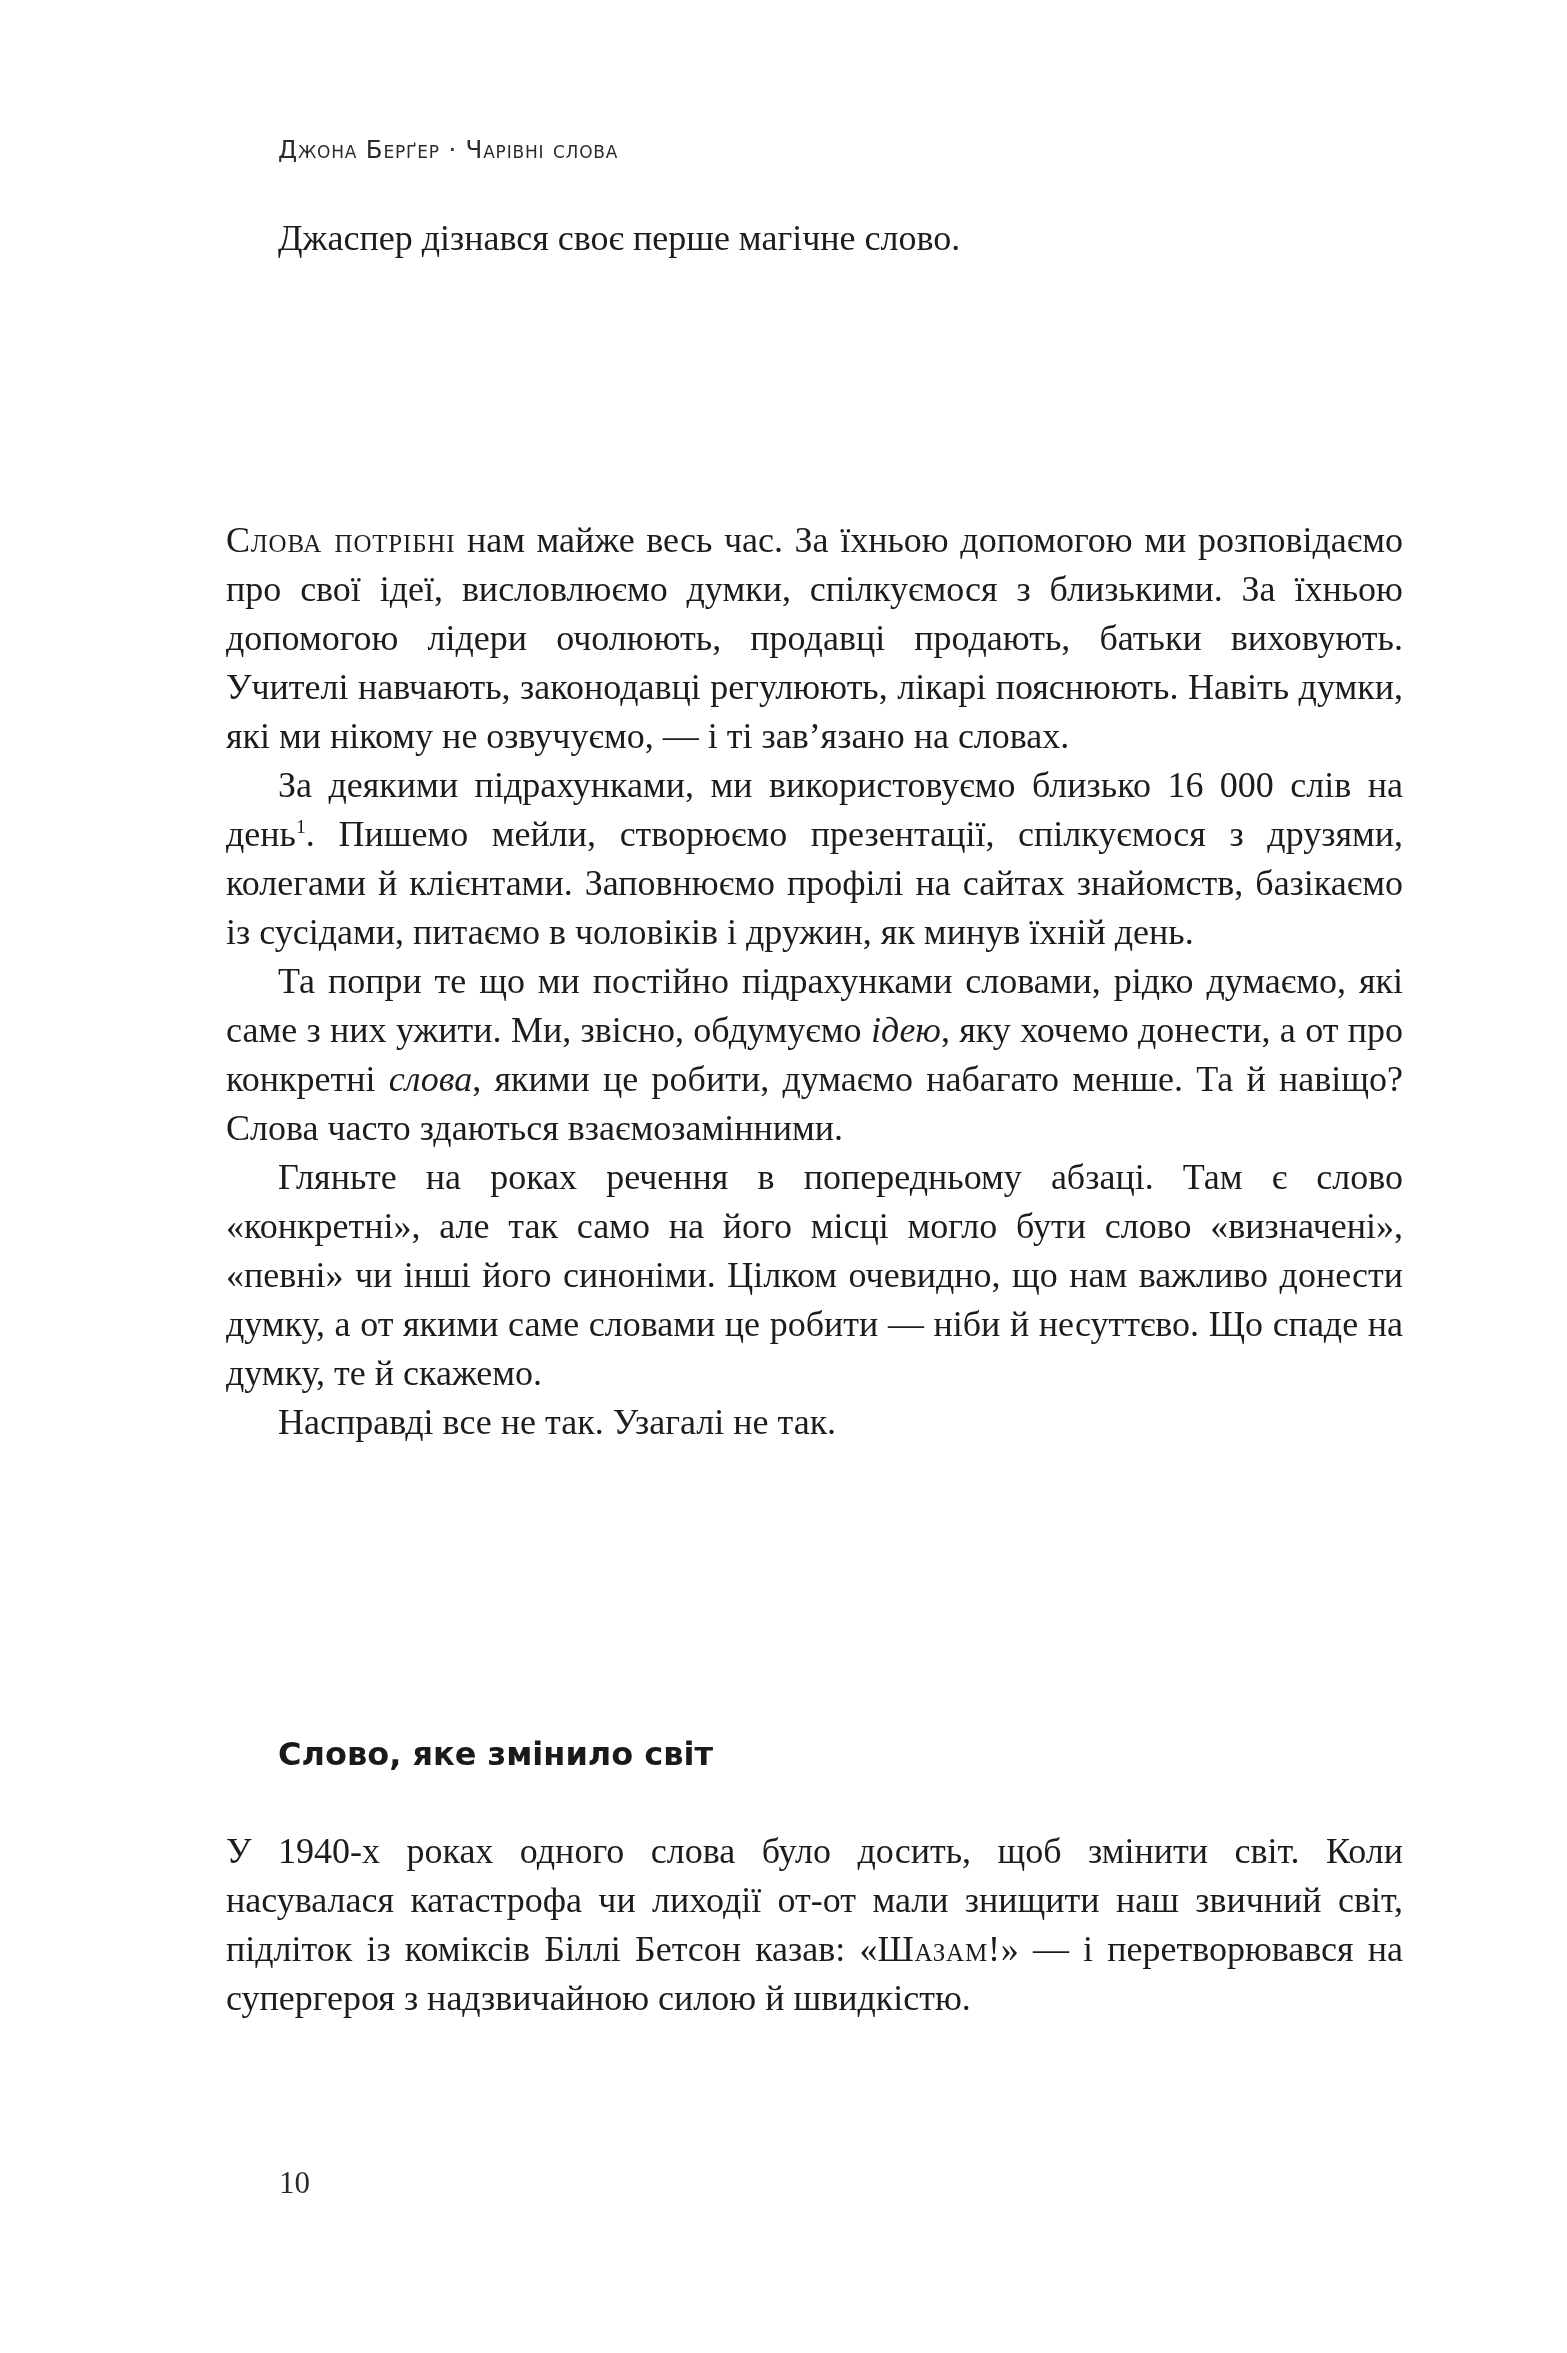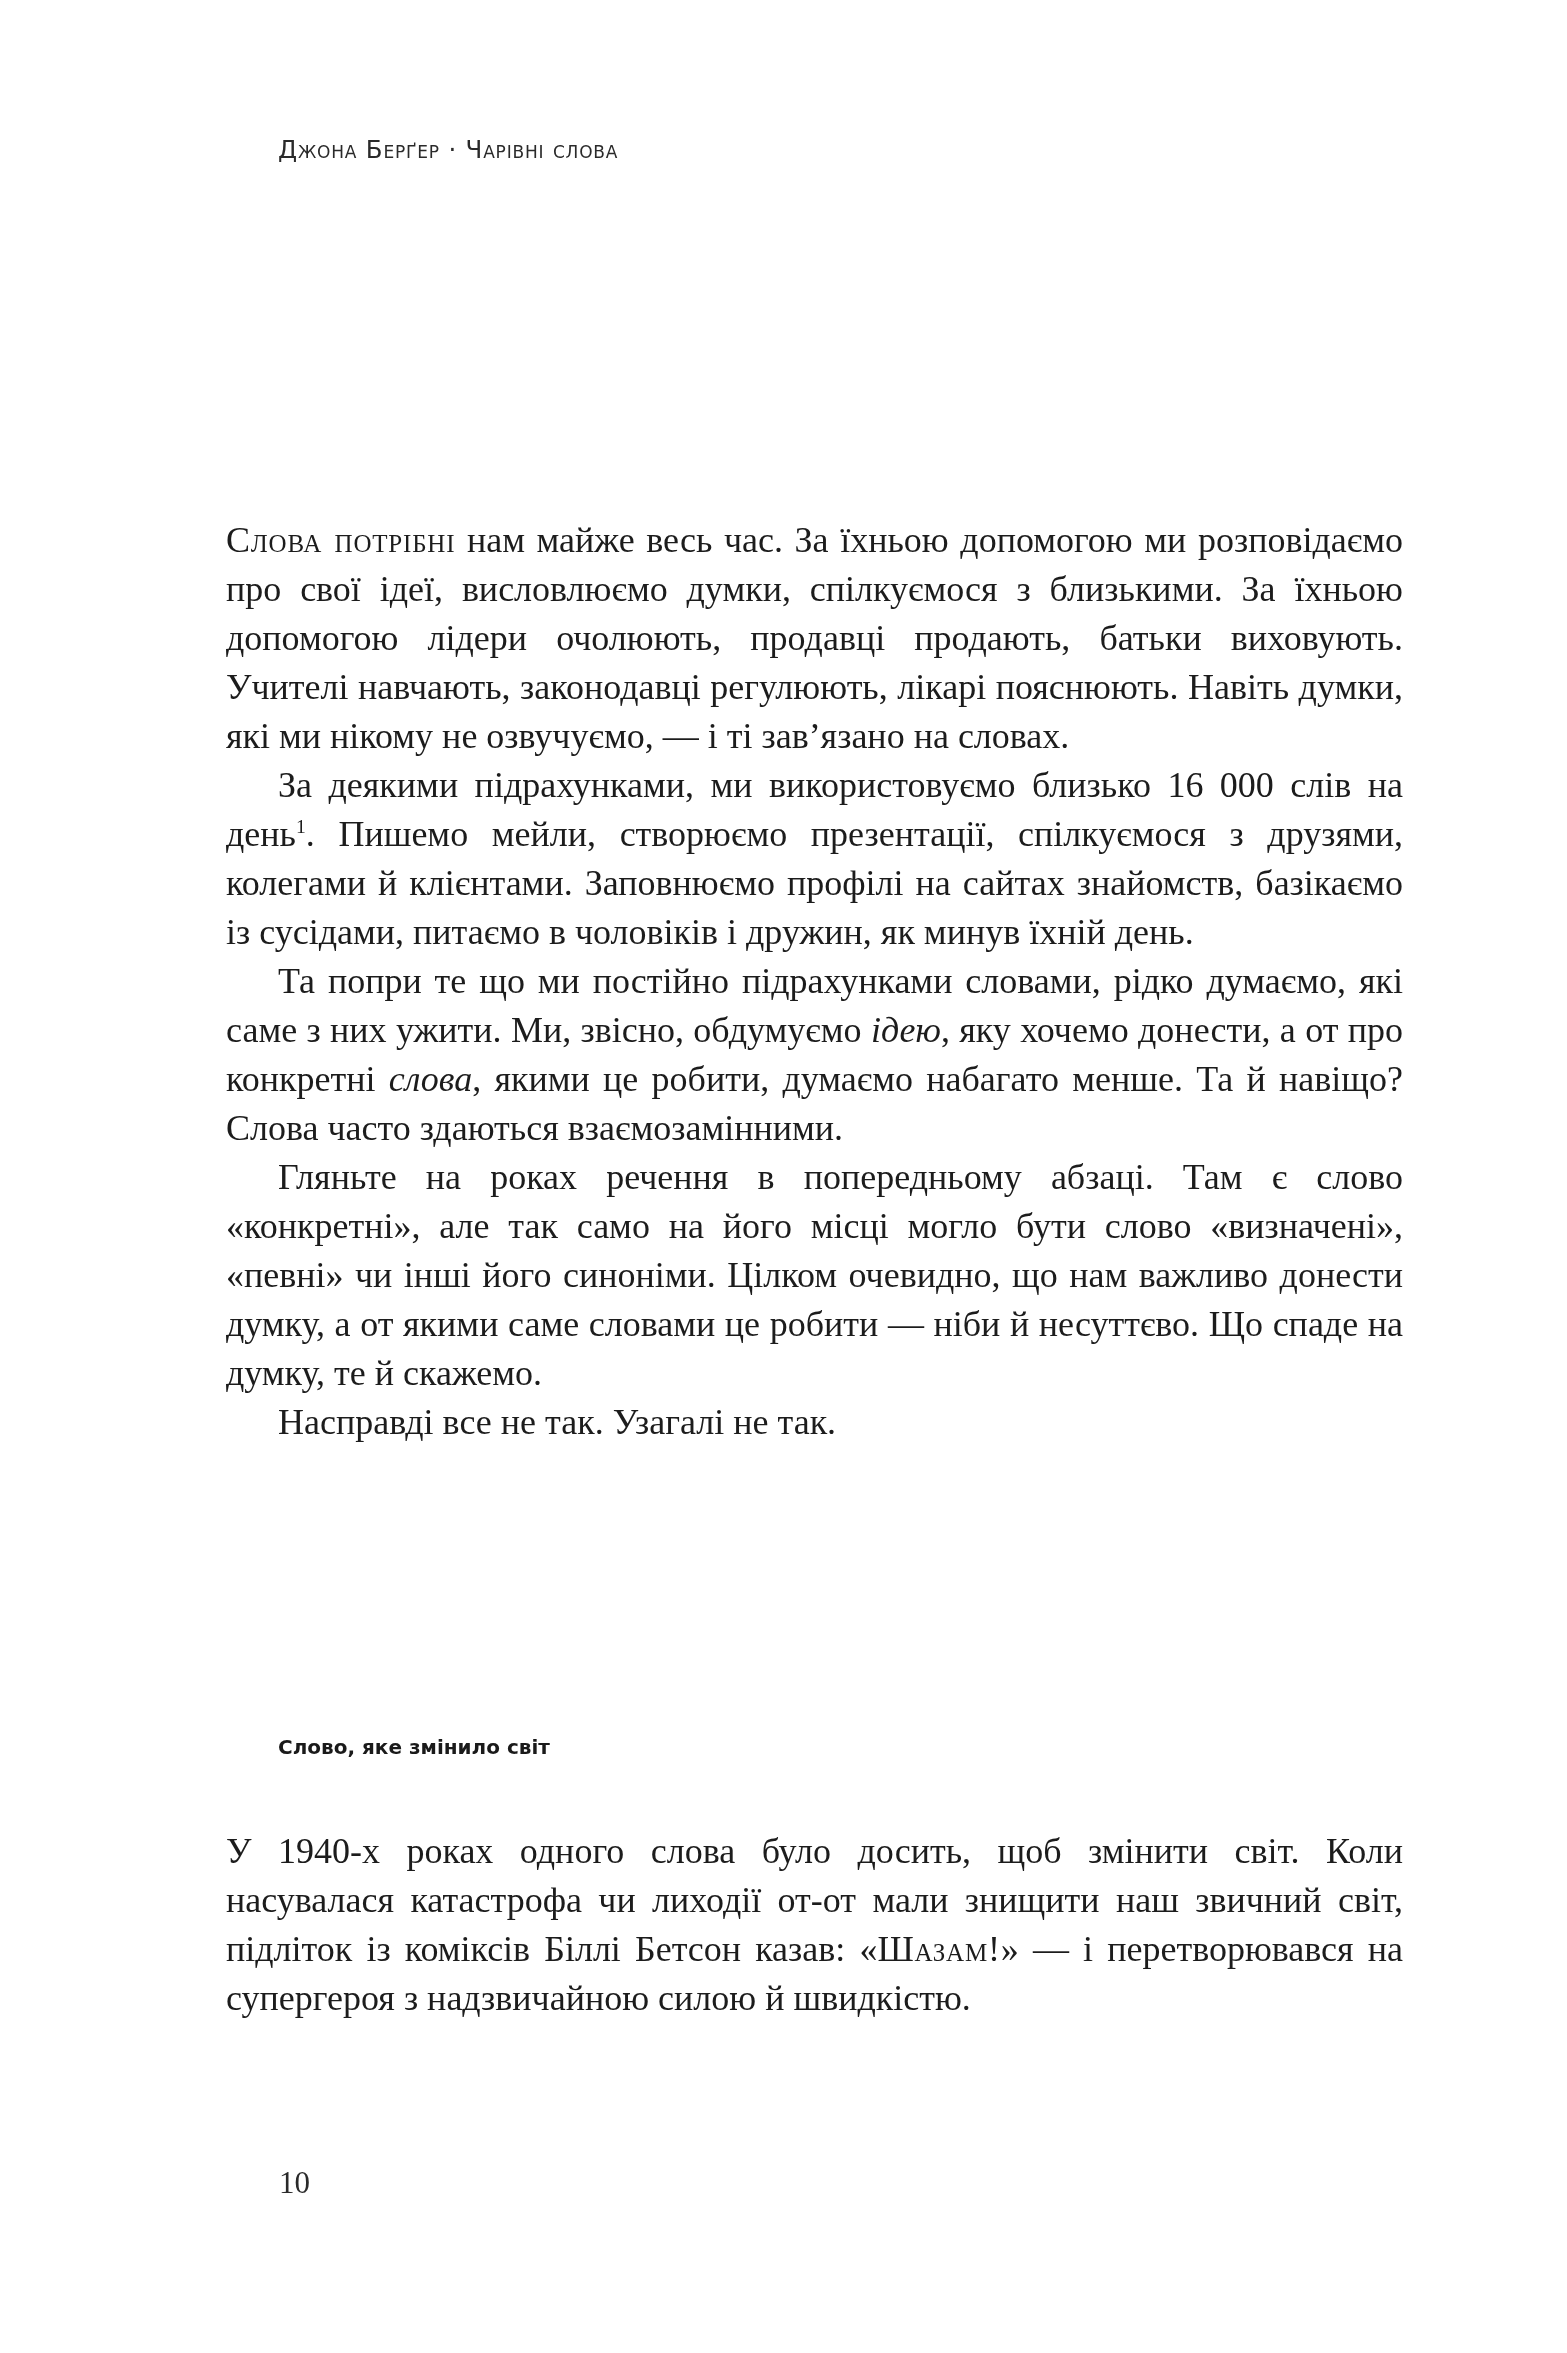--- a/index.html
+++ b/index.html
@@ -15,35 +15,36 @@
     font-family:"Liberation Serif", serif; font-size:36px; line-height:49px;
     text-align:justify; color:#1c1c1c;
   }
   .text-block p { margin:0; text-indent:52px; hyphens:manual; }
   .text-block p.noindent { text-indent:0; }
   .sc { font-variant:small-caps; letter-spacing:0.8px;margin-top:20px; }
   .it { font-style:italic; }
   .sup { font-size:19.6px; vertical-align:super; line-height:0; }
   .section-heading {
     position:absolute; left:278px; top:1735px;
-    font-family:"DejaVu Sans", sans-serif; font-weight:bold; font-size:20px; color:#1a1a1a;
+    font-family:"DejaVu Sans", sans-serif; font-weight:bold; font-size:32px; color:#1a1a1a;
   }
   .page-number {
     position:absolute; left:279px; top:2165px;
     font-family:"Liberation Serif", serif; font-size:31px; color:#2a2a2a;
   }
 </style>
 </head>
 <body>
 
 <div class="page">
 
   <div class="running-head">Джона Берґер · Чарівні слова</div>
 
   <div class="text-block" style="top:214px;">
+    <p><span>Джаспер дізнався своє перше магічне слово.</span></p>
   </div>
 
   <div class="text-block" style="top:516px;">
     <p class="noindent"><span class="sc">Слова потрібні</span><span> нам майже весь час. За їхньою допомогою ми розповідаємо про свої ідеї, висловлюємо думки, спілкуємося з близькими. За їхньою допомогою лідери очолюють, продавці продають, батьки виховують. Учителі навчають, законодавці регулюють, лікарі пояснюють. Навіть думки, які ми нікому не озвучуємо, — і ті зав’язано на словах.</span></p>
     <p><span>За деякими підрахунками, ми використовуємо близько 16 000 слів на день</span><span class="sup">1</span><span>. Пишемо мейли, створюємо презентації, спілкуємося з друзями, колегами й клієнтами. Заповнюємо профілі на сайтах знайомств, базікаємо із сусідами, питаємо в чоловіків і дружин, як минув їхній день.</span></p>
     <p><span>Та попри те що ми постійно підрахунками словами, рідко думаємо, які саме з них ужити. Ми, звісно, обдумуємо </span><span class="it">ідею</span><span>, яку хочемо донести, а от про конкретні </span><span class="it">слова</span><span>, якими це робити, думаємо набагато менше. Та й навіщо? Слова часто здаються взаємозамінними.</span></p>
     <p><span>Гляньте на роках речення в попередньому абзаці. Там є слово «конкретні», але так само на його місці могло бути слово «визначені», «певні» чи інші його синоніми. Цілком очевидно, що нам важливо донести думку, а от якими саме словами це робити — ніби й несуттєво. Що спаде на думку, те й скажемо.</span></p>
     <p><span>Насправді все не так. Узагалі не так.</span></p>
   </div>
 

